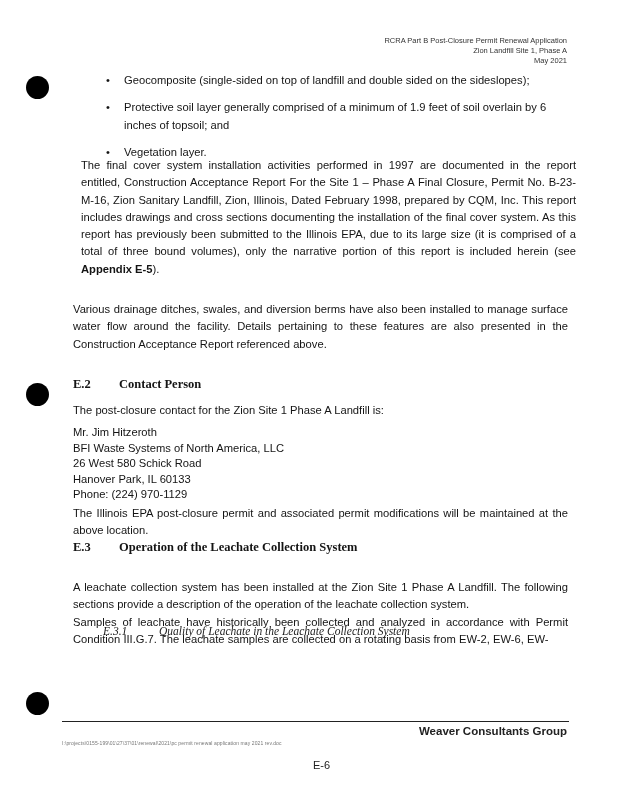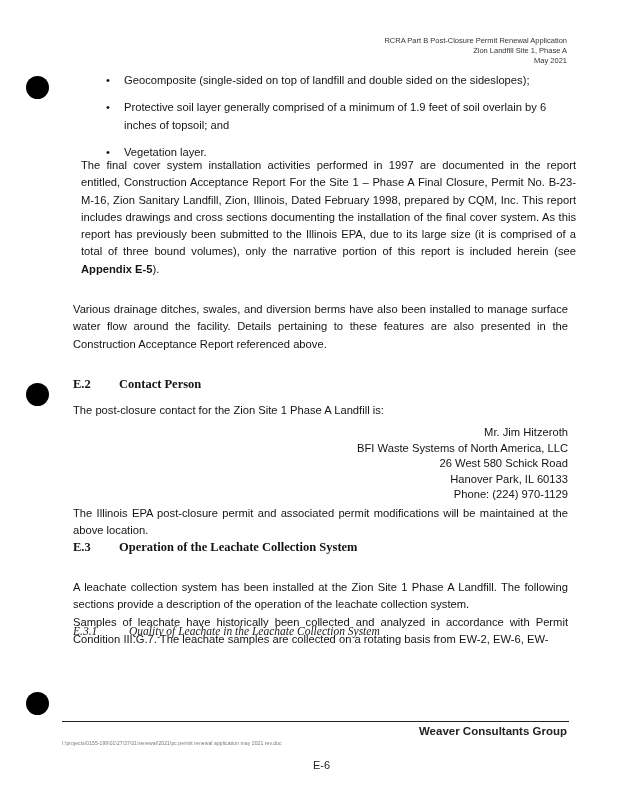--- a/index.html
+++ b/index.html
@@ -8,22 +8,22 @@
   .hole { position:absolute; width:23px; height:23px; border-radius:50%; background:#000; left:26px; }
   .header { position:absolute; right:76px; top:36px; text-align:right; font-size:7.5px; line-height:10px; color:#333; }
   .page { position:absolute; left:73px; width:495px; top:0; }
   .p { font-size:11.2px; line-height:17.3px; text-align:justify; margin:0; }
   .bullets { position:absolute; top:72px; left:73px; width:495px; }
   .bullet { position:relative; padding-left:51px; font-size:11.2px; line-height:17.3px; margin-bottom:10px; }
   .bullet .dot { position:absolute; left:33px; top:0; }
   .h2 { font-family:"Liberation Serif", "DejaVu Serif", serif; font-weight:bold; font-size:12.5px; position:relative; }
   .h2 .num { display:inline-block; width:46px; }
   .h3 { font-family:"Liberation Serif", "DejaVu Serif", serif; font-style:italic; font-size:11.5px; color:#222; }
-  .h3 .num { display:inline-block; width:56px; }
-  .center { text-align:right; font-size:11.2px; line-height:15.5px; }
+  .h3 .num { display:inline-block; width:56px;margin-left:30px; }
+  .center { text-align:left; font-size:11.2px; line-height:15.5px; }
   .bold { font-weight:bold; }
   .footer-rule { position:absolute; left:62px; right:74px; top:721px; border-top:1px solid #222; }
   .footer-company { position:absolute; right:76px; top:725px; font-weight:bold; font-size:11.5px; color:#222; }
   .footer-path { position:absolute; left:62px; top:740px; font-size:5px; color:#777; letter-spacing:0.1px; }
   .page-number { position:absolute; left:0; width:643px; top:759px; text-align:center; font-size:11px; color:#222; }
 </style>
 </head>
 <body>
 
 <div class="hole" style="top:76px;"></div>

